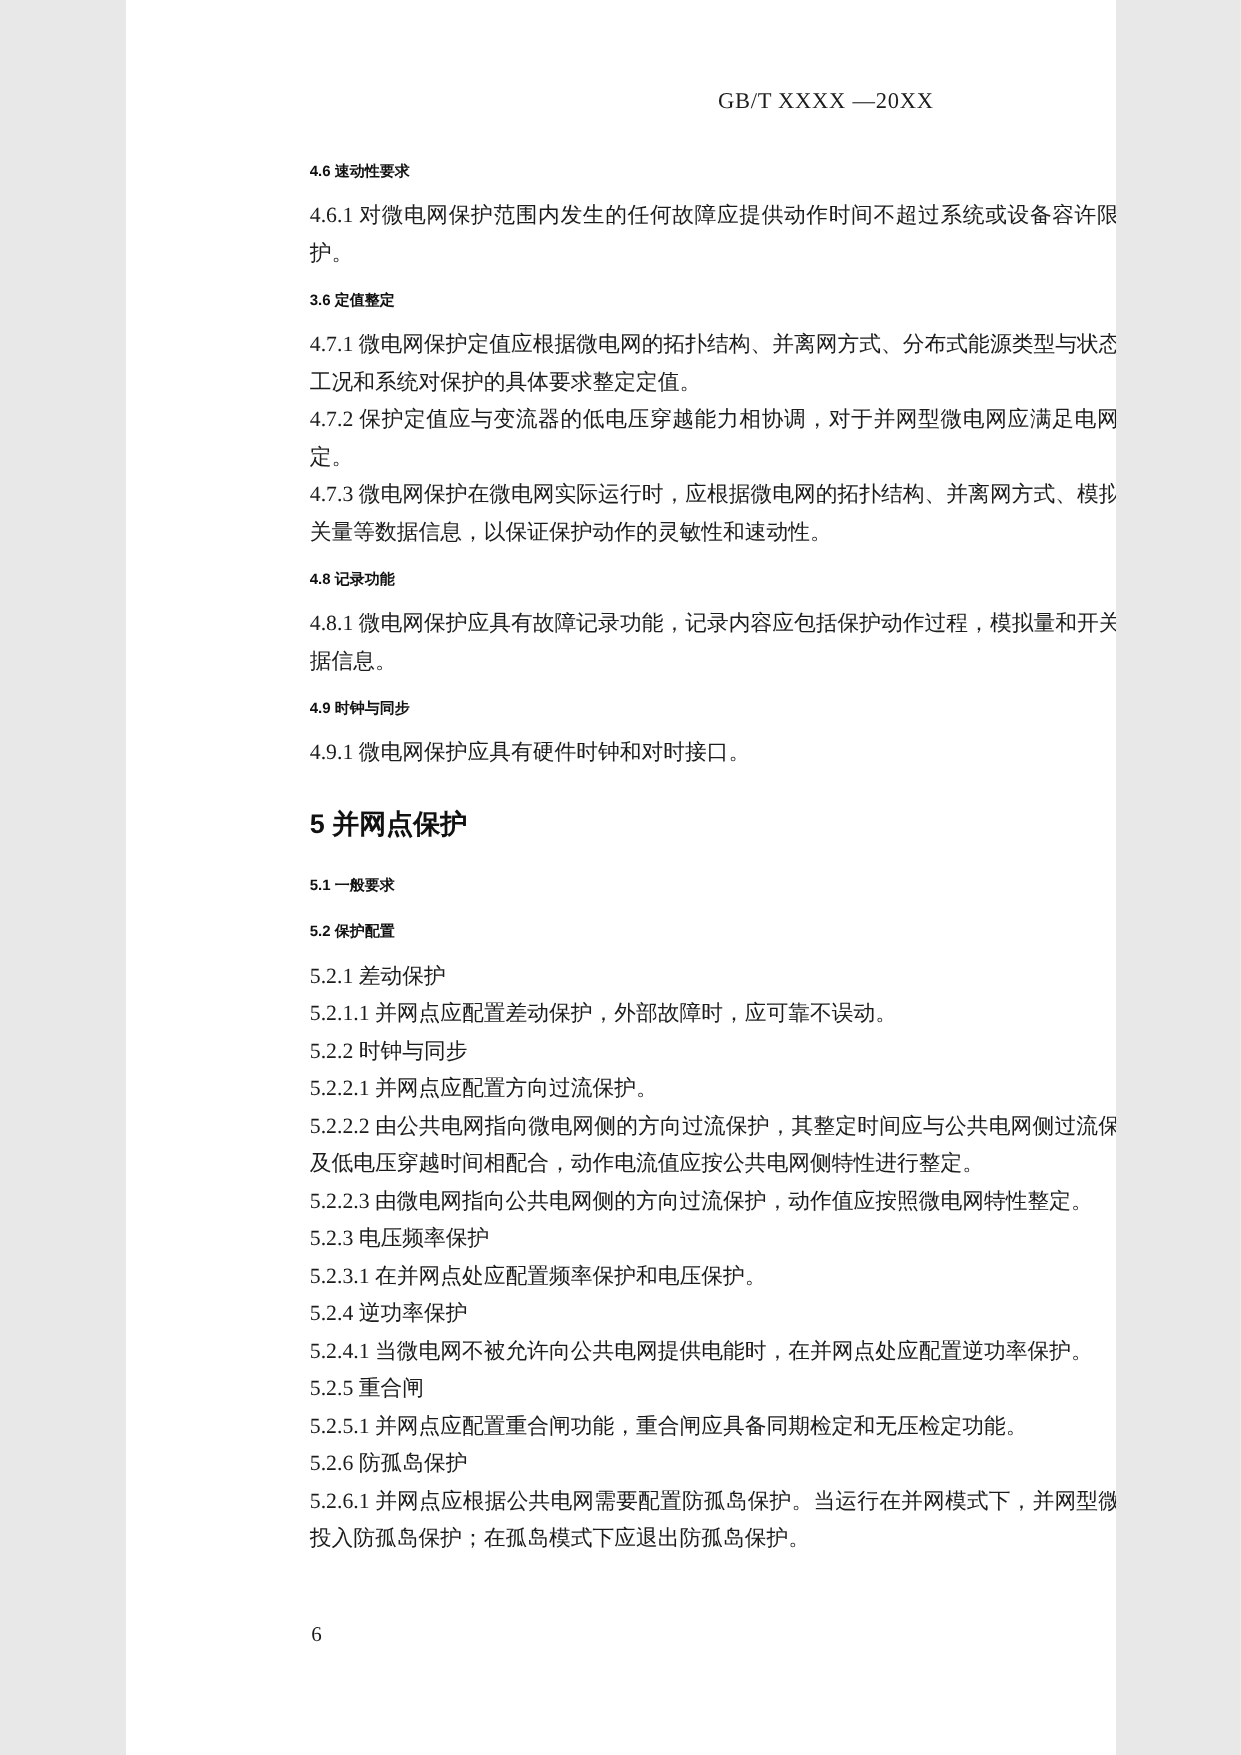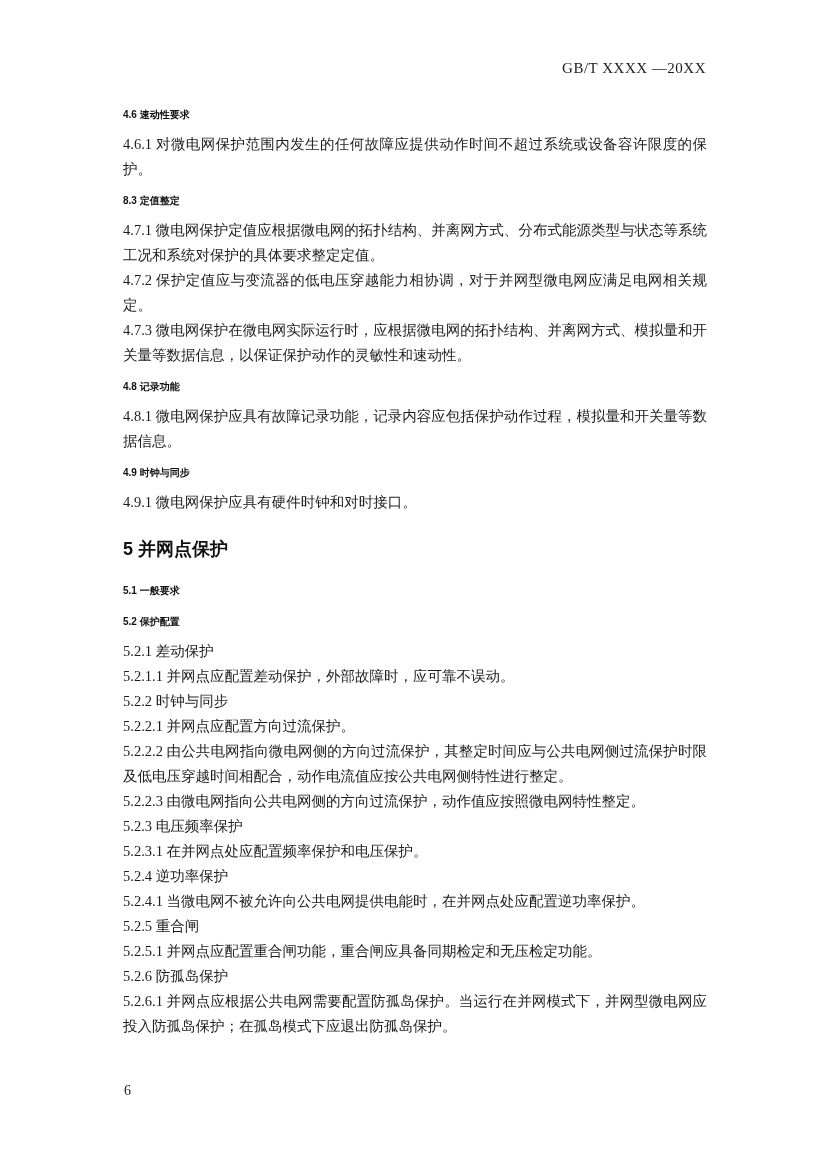--- a/index.html
+++ b/index.html
@@ -1,19 +1,19 @@
 <!DOCTYPE html>
 <html><head>
 <meta charset="utf-8">
 <style>
   * { margin: 0; padding: 0; box-sizing: border-box; }
   html, body { background: #e8e8e8; }
   .page {
     position: relative;
-    width: 827px;
+    width: 660px;
     height: 1170px;
     background: #ffffff;
     margin: 0 auto;
     overflow: hidden;
     font-family: "Liberation Serif", "DejaVu Serif", serif;
     color: #1c1c1c;
   }
   .running-header {
     position: absolute;
     top: 60px;
@@ -64,21 +64,21 @@
 </style>
 </head>
 <body>
 
 <div class="page">
   <div class="running-header">GB/T XXXX —20XX</div>
 
   <div class="content">
       <div class="blk-h2">4.6 速动性要求</div>
       <div class="blk-p">4.6.1 对微电网保护范围内发生的任何故障应提供动作时间不超过系统或设备容许限度的保护。</div>
-      <div class="blk-h2">8.3 定值整定</div>
+      <div class="blk-h2">3.6 定值整定</div>
       <div class="blk-p">4.7.1 微电网保护定值应根据微电网的拓扑结构、并离网方式、分布式能源类型与状态等系统工况和系统对保护的具体要求整定定值。</div>
       <div class="blk-p">4.7.2 保护定值应与变流器的低电压穿越能力相协调，对于并网型微电网应满足电网相关规定。</div>
       <div class="blk-p">4.7.3 微电网保护在微电网实际运行时，应根据微电网的拓扑结构、并离网方式、模拟量和开关量等数据信息，以保证保护动作的灵敏性和速动性。</div>
       <div class="blk-h2">4.8 记录功能</div>
       <div class="blk-p">4.8.1 微电网保护应具有故障记录功能，记录内容应包括保护动作过程，模拟量和开关量等数据信息。</div>
       <div class="blk-h2">4.9 时钟与同步</div>
       <div class="blk-p">4.9.1 微电网保护应具有硬件时钟和对时接口。</div>
       <div class="blk-h1">5 并网点保护</div>
       <div class="blk-h2">5.1 一般要求</div>
       <div class="blk-h2">5.2 保护配置</div>

